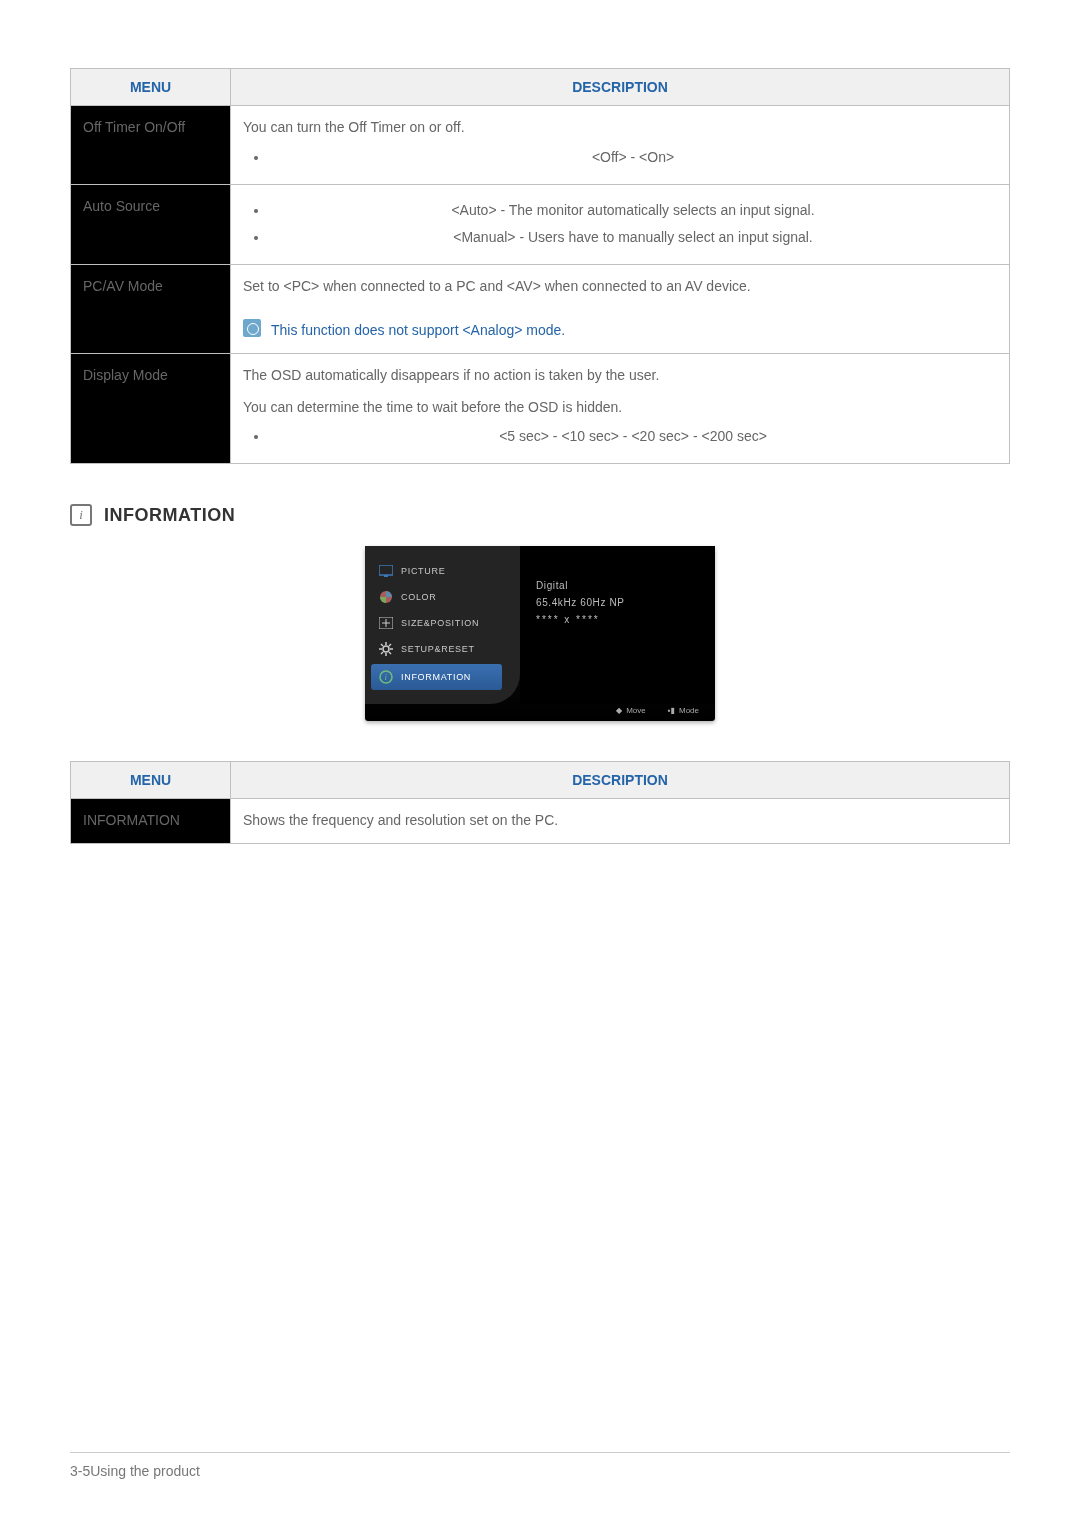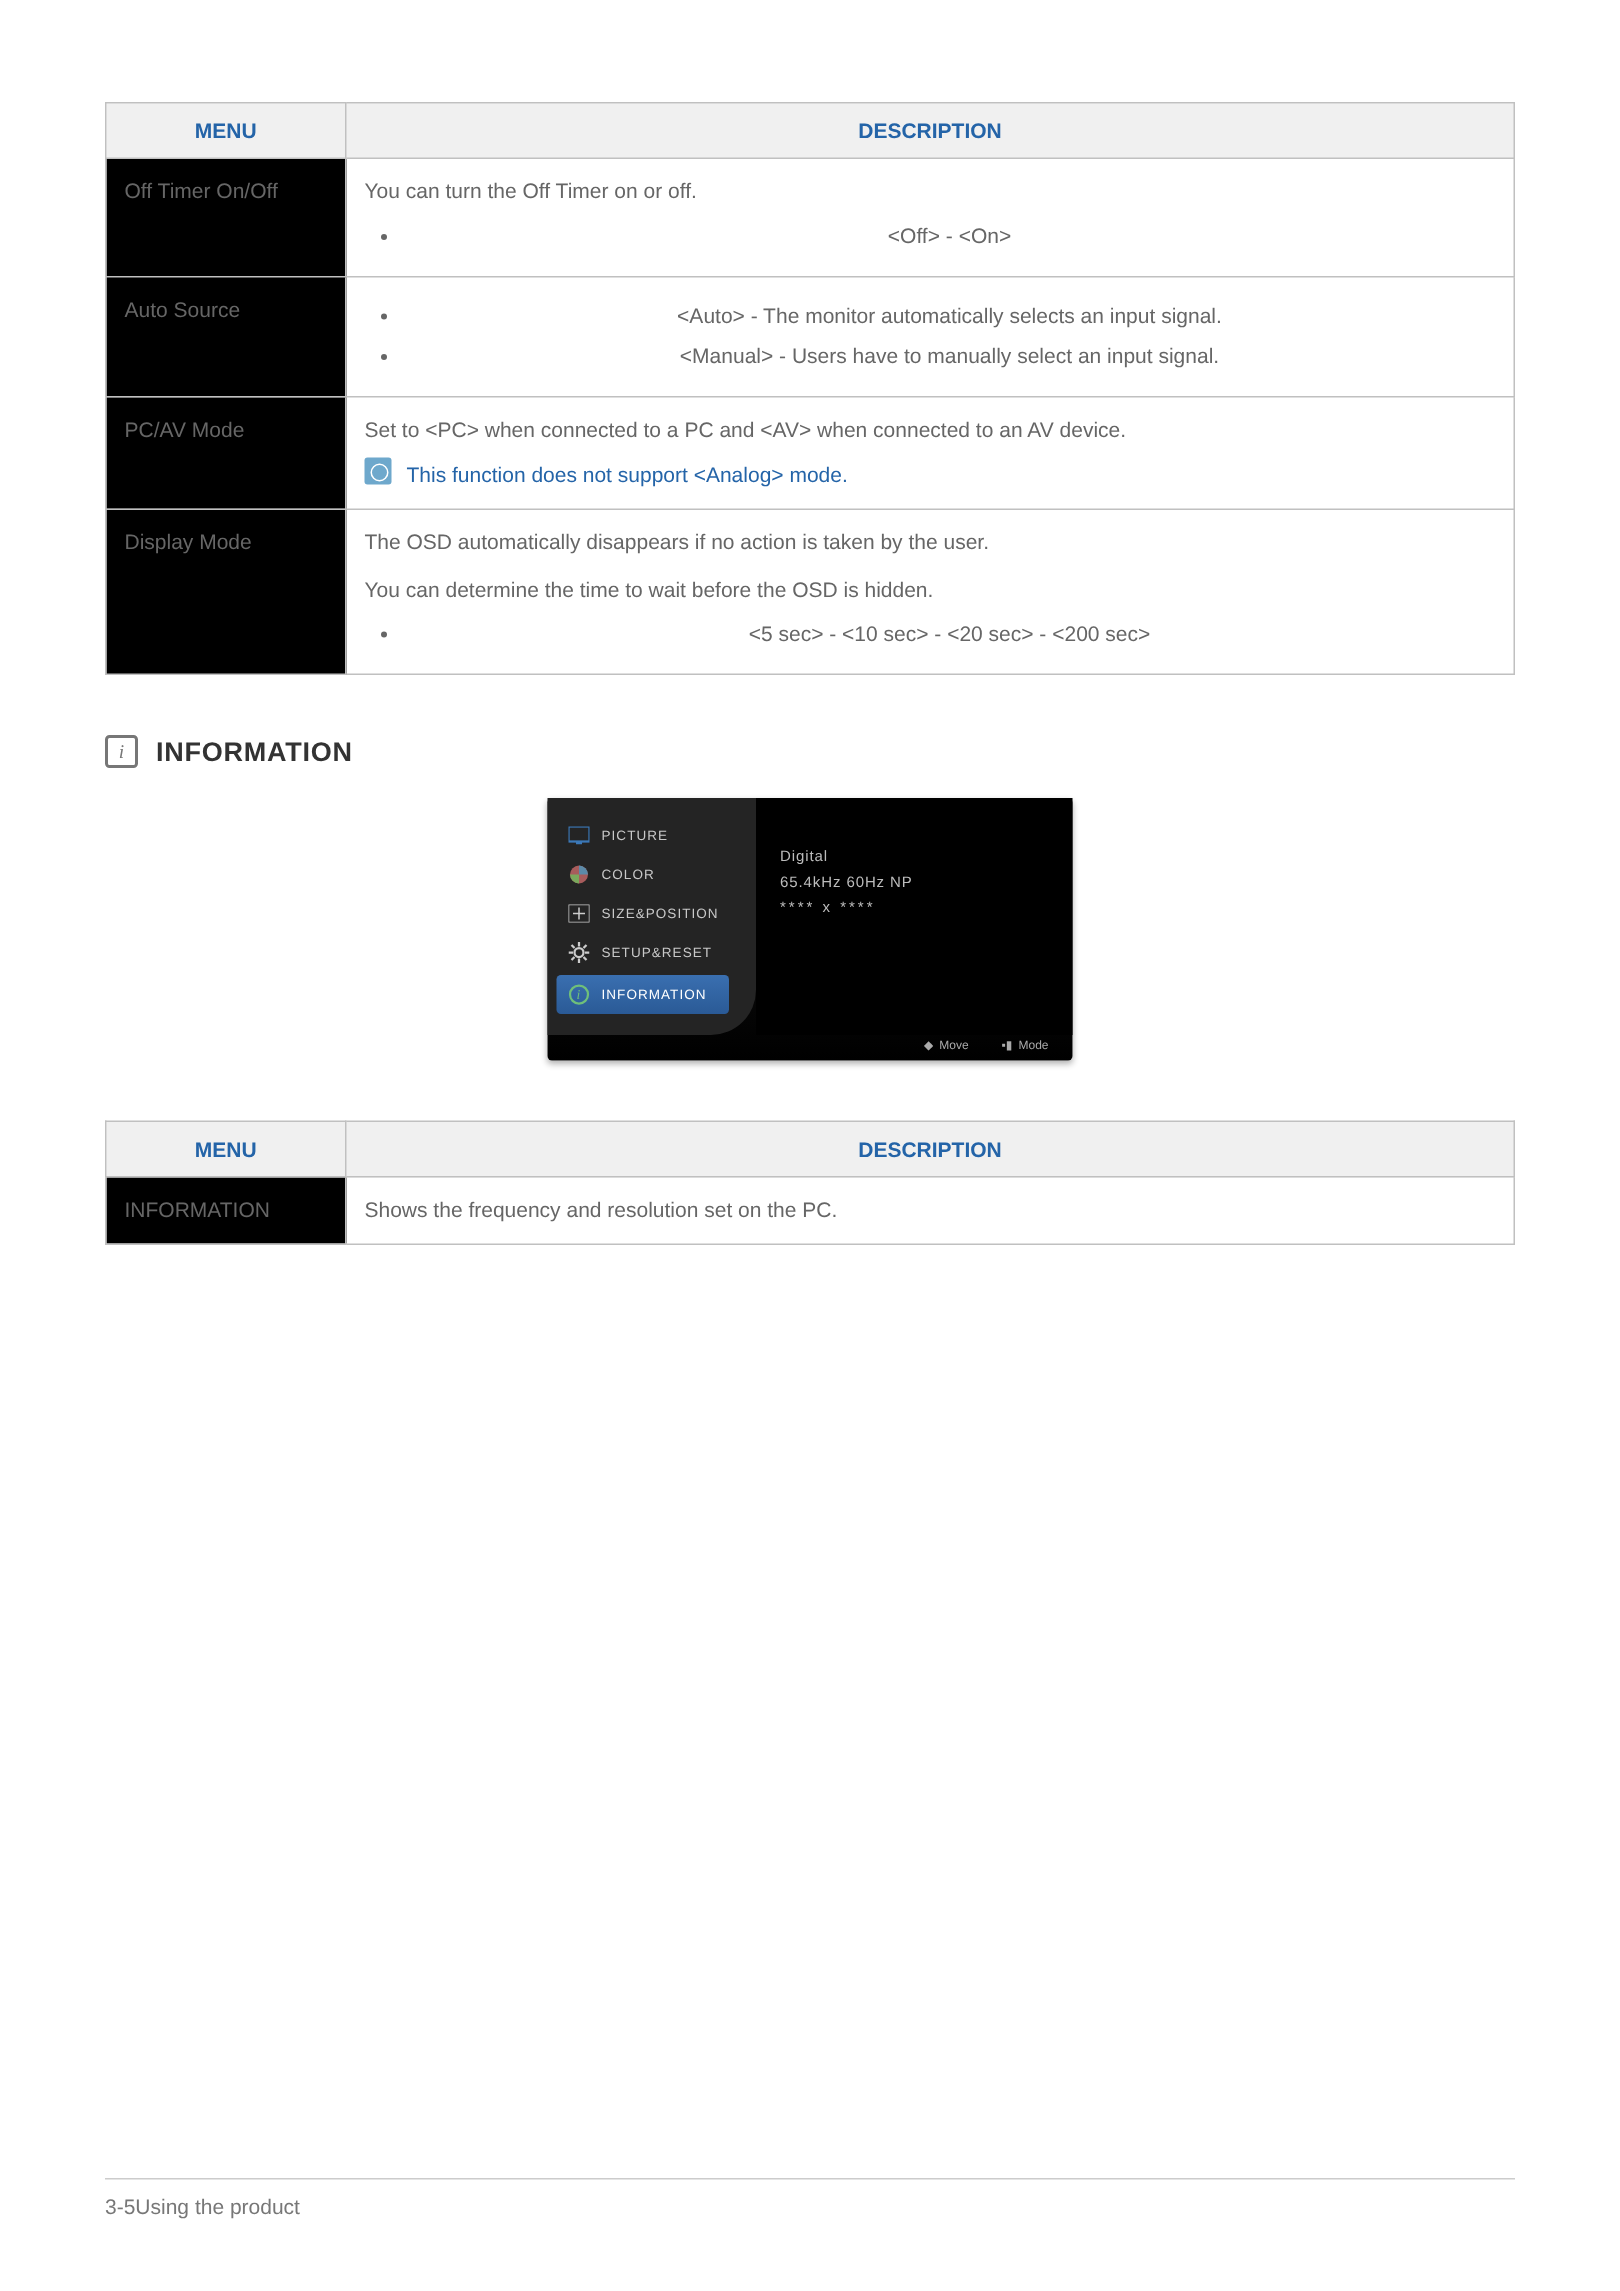--- a/index.html
+++ b/index.html
@@ -45,21 +45,21 @@
     }
     ul.bullets {
       list-style: disc;
       padding-left: 26px;
       margin-top: 6px;
     }
     ul.bullets li { margin: 4px 0; text-align: center; }
     .note-box {
       display: flex;
       align-items: flex-start;
-      margin-top: 6px;
+      margin-top: 20px;
     }
     .note-icon {
       width: 18px; height: 18px;
       background: #6ea8cc;
       border-radius: 2px;
       margin-right: 10px;
       flex-shrink: 0;
       position: relative;
     }
     .note-icon::after {
@@ -106,21 +106,21 @@
       width: 350px;
       background: linear-gradient(#1a1a1a, #000);
       border-radius: 3px;
       box-shadow: 0 2px 4px rgba(0,0,0,0.3);
       display: flex;
       flex-direction: column;
       padding-bottom: 2px;
     }
     .osd-body { display: flex; }
     .osd-left {
-      width: 139px;
+      width: 155px;
       background: #242424;
       padding: 12px 12px 12px 0;
       border-radius: 0 0 30px 0;
     }
     .osd-item {
       display: flex;
       align-items: center;
       padding: 6px 10px 6px 14px;
       color: #c8c8c8;
       font-size: 9px;

